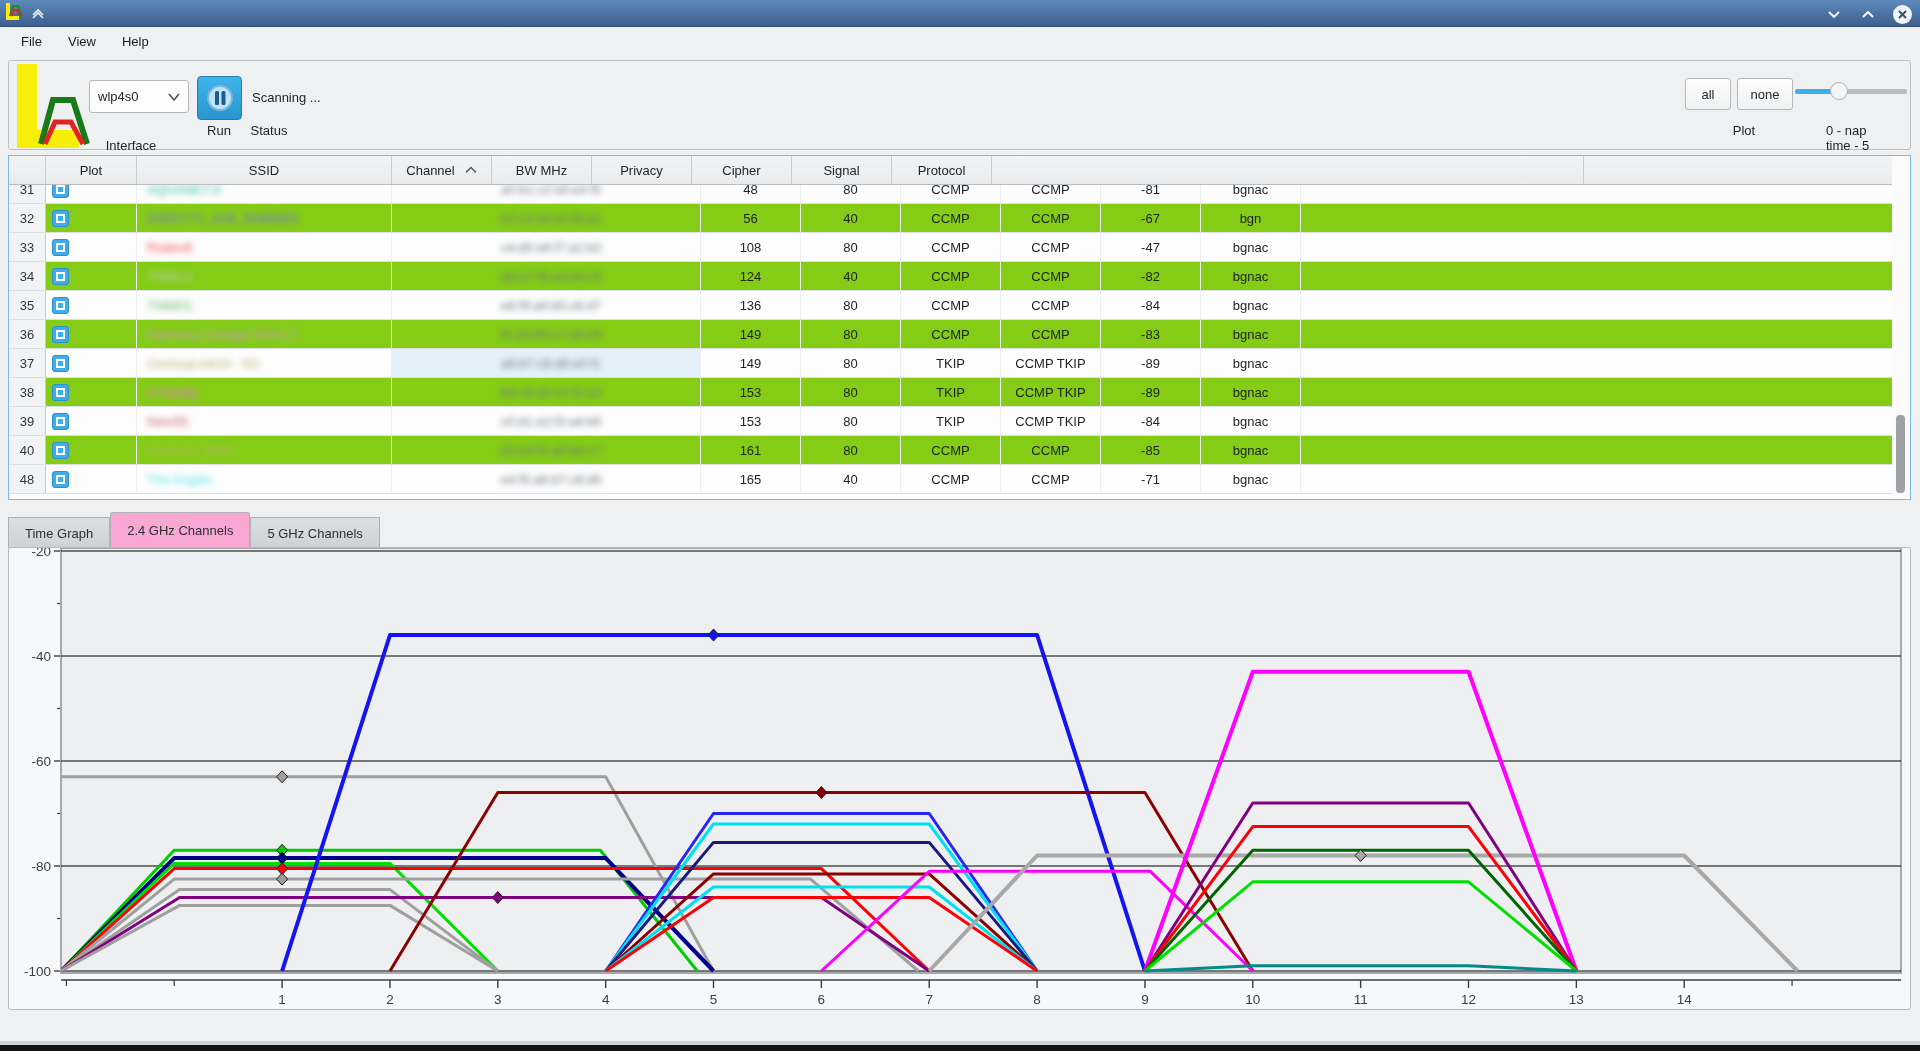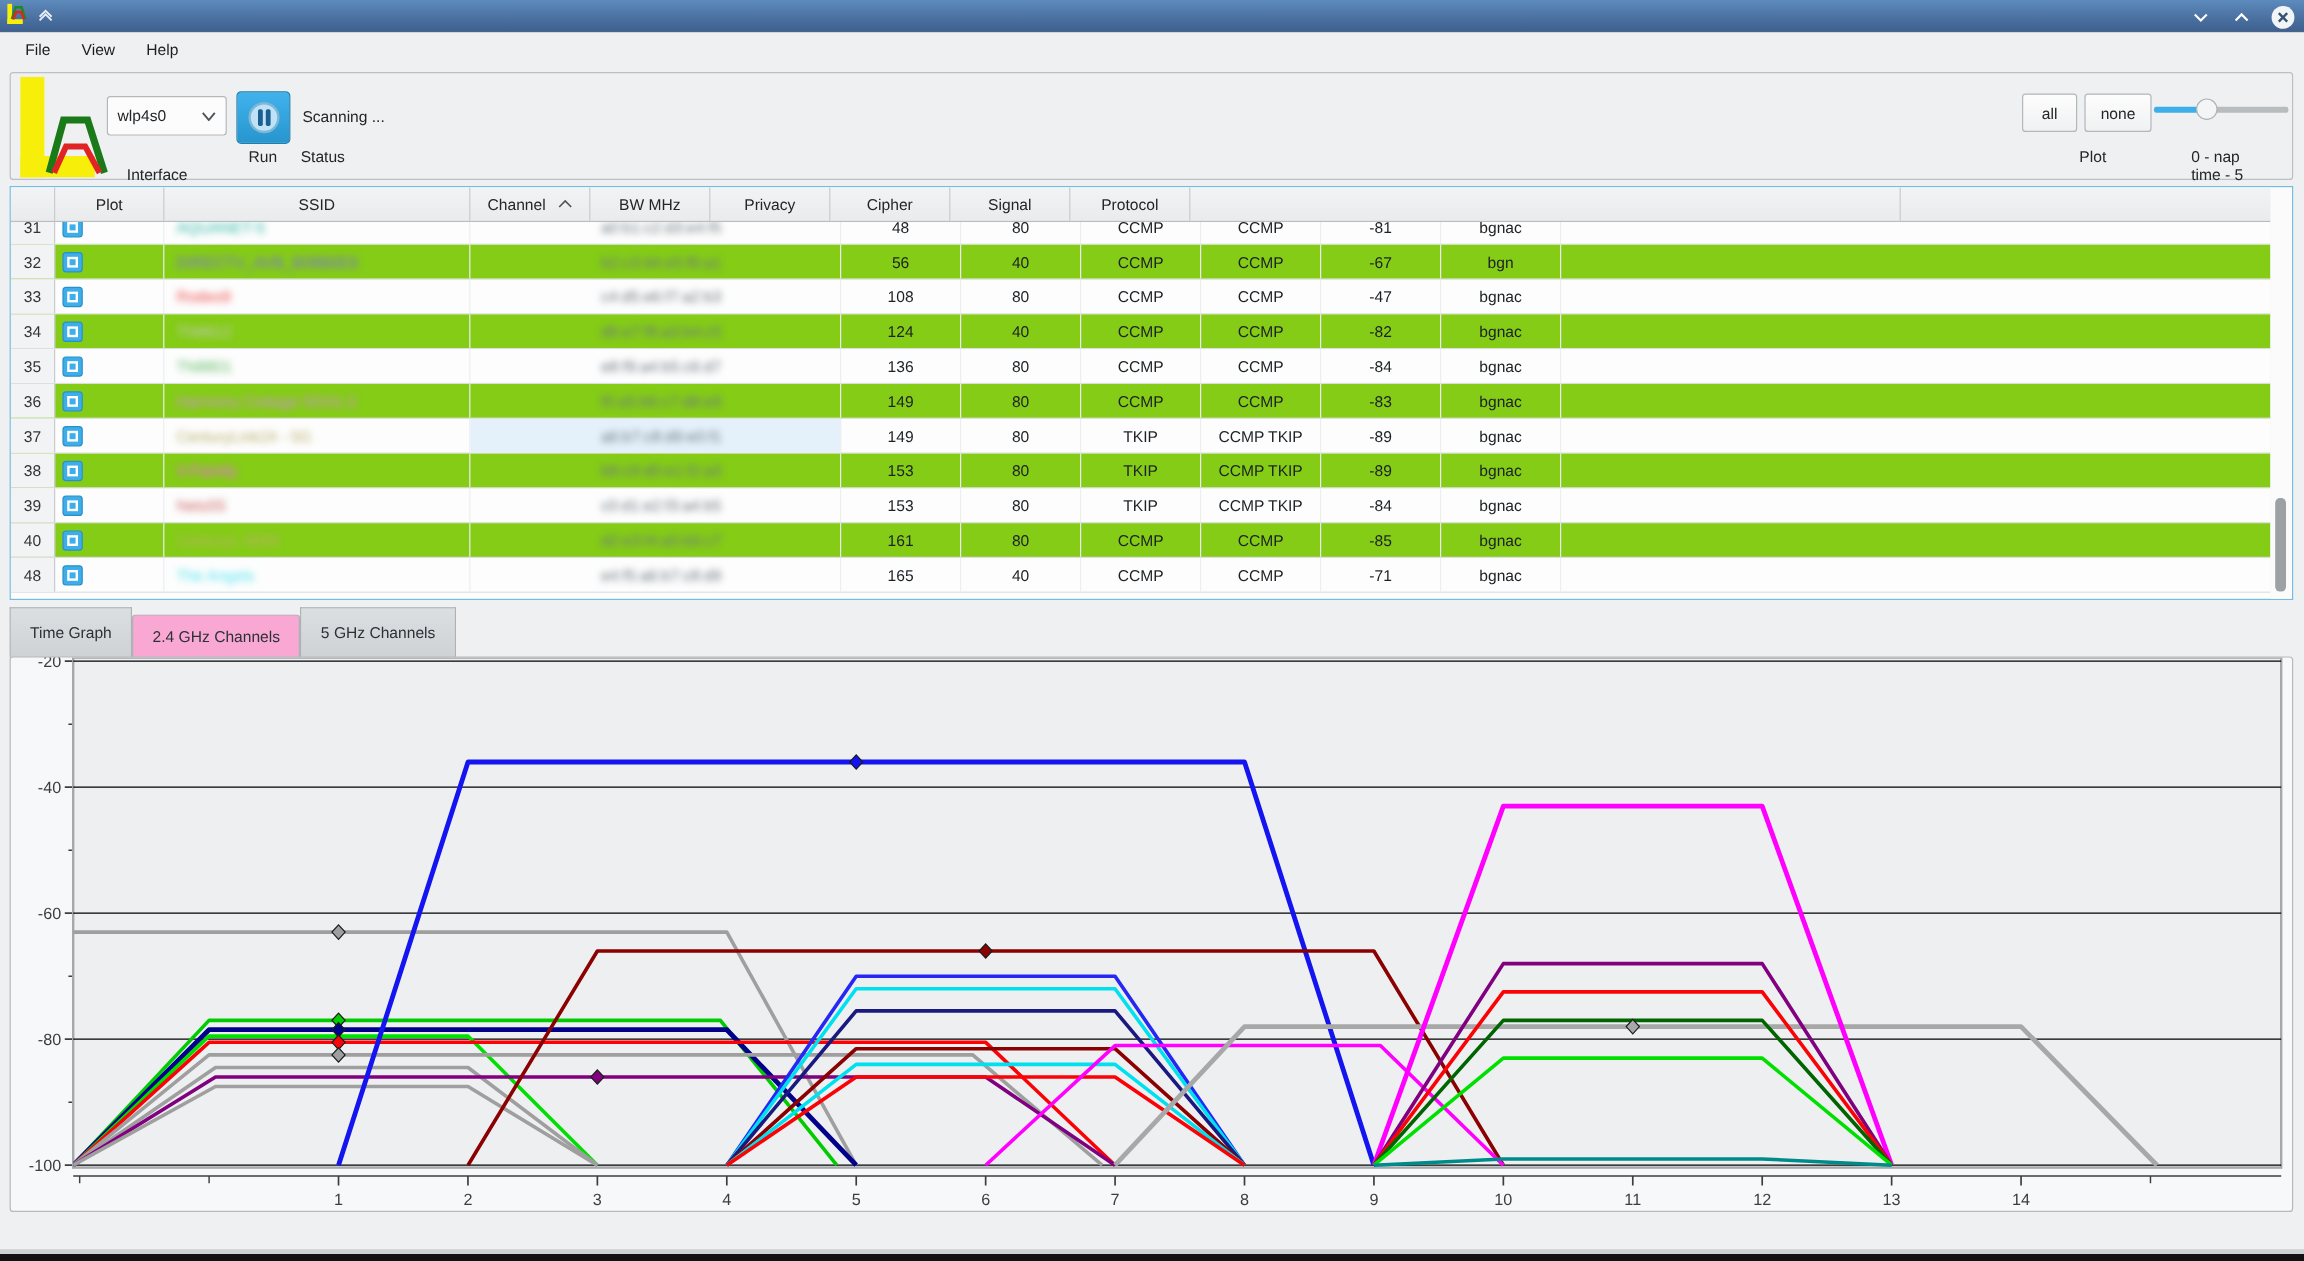--- a/index.html
+++ b/index.html
@@ -44,21 +44,21 @@
   .blurred { filter:blur(3px); white-space:nowrap; }
   .mac .blurred { color:#6d7880; }
   .cbx { width:17px; height:17px; border-radius:3px; background:#3daee9; border:1px solid #2a91c8; display:flex; align-items:center; justify-content:center; }
   .cbx .inner { width:9px; height:9px; border:2px solid #ffffff; background:transparent; }
   .vscroll { position:absolute; right:1px; top:1px; width:17px; height:343px; background:#fbfbfb; }
   .vthumb { position:absolute; left:4px; width:9px; border-radius:4px; background:#9da1a4; cursor:pointer; }
 
   
   .tabs { position:absolute; left:8px; top:512px; height:36px; display:flex; align-items:flex-end; }
   .tab { font-size:13px; padding:0 16px; display:flex; align-items:center; justify-content:center; cursor:pointer;
-    height:42px; background:linear-gradient(#dcdfe1,#ced2d4); border:1px solid #aeb2b5; border-bottom:none; color:#2c3136; }
+    height:31px; background:linear-gradient(#dcdfe1,#ced2d4); border:1px solid #aeb2b5; border-bottom:none; color:#2c3136; }
   .tab.active { height:36px; background:#f9a8d4; border:1px solid #aeb2b5; border-bottom:none; border-radius:3px 3px 0 0; }
 
   
   .chartpanel { position:absolute; left:8px; top:547px; width:1903px; height:463px; background:#f7f8f9; border:1px solid #b6babd; border-radius:3px; }
   .chartpanel svg { position:absolute; left:0; top:0; }
 
   
   .strip-gray { position:absolute; left:0; top:1041px; width:1920px; height:4px; background:#cfd1d2; }
   .strip-dark { position:absolute; left:0; top:1045px; width:1920px; height:6px; background:#111214; }
 </style>

